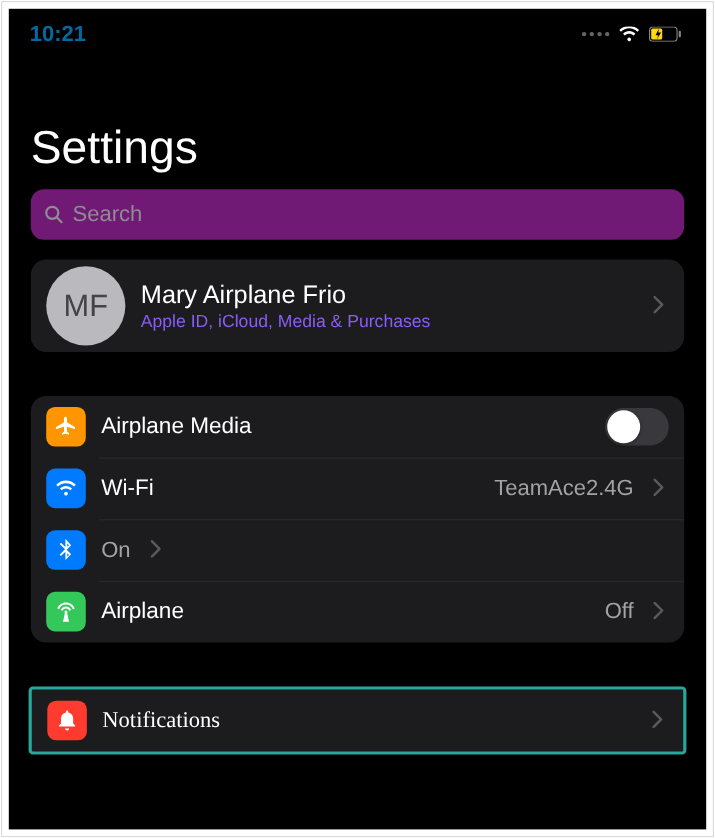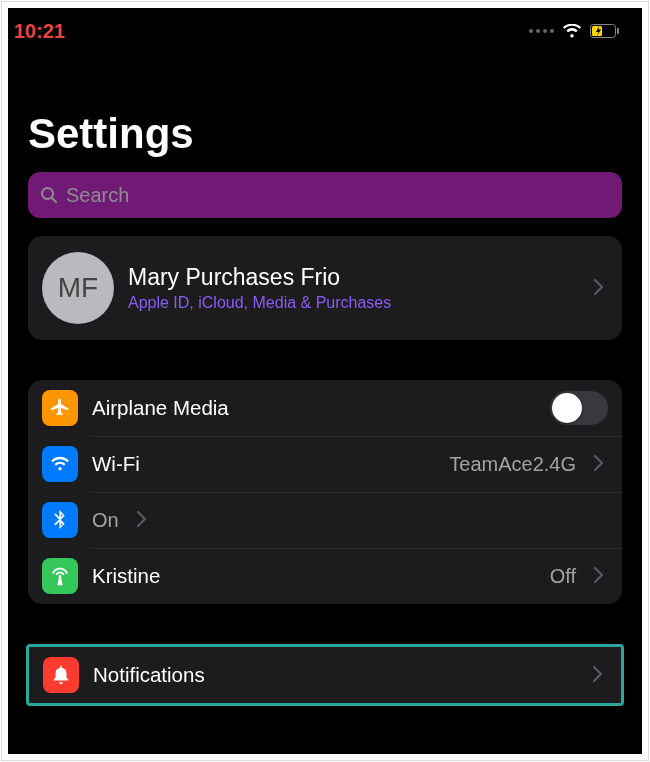--- a/index.html
+++ b/index.html
@@ -21,42 +21,42 @@
     position: absolute;
     top: 6px; left: 6px; right: 6px; bottom: 6px;
     background: #000;
     overflow: hidden;
   }
   .status-bar {
     display: flex;
     justify-content: space-between;
     align-items: center;
     height: 40px;
-    padding: 6px 22px 0 6px;
-    color: #ef4444;
+    padding: 6px 22px 0 19px;
+    color: #0369a1;
   }
   .status-time {
     font-weight: 600;
     font-size: 20px;
   }
   .status-right {
     display: flex;
     align-items: center;
     gap: 8px;
   }
   .dots { display: inline-flex; gap: 3px; align-items: center; }
   .dots span {
     width: 4px; height: 4px;
     background: #666;
     border-radius: 50%;
   }
   .page-title {
     color: #fff;
     font-size: 42px;
-    font-weight: 700;
+    font-weight: 400;
     padding: 62px 20px 14px 20px;
   }
   .search-bar {
     margin: 0 20px 18px 20px;
     height: 46px;
     background: #701a75;
     border-radius: 12px;
     display: flex;
     align-items: center;
     padding: 0 12px;
@@ -66,21 +66,21 @@
   }
   .group {
     margin: 0 20px 40px 20px;
     background: #1c1c1e;
     border-radius: 14px;
     overflow: hidden;
   }
   .acct-row {
     display: flex;
     align-items: center;
-    padding: 16px 14px;
+    padding: 6px 14px;
     gap: 14px;
   }
   .avatar {
     width: 72px; height: 72px;
     border-radius: 50%;
     background: #b9b9be;
     color: #444;
     display: flex;
     align-items: center;
     justify-content: center;
@@ -138,20 +138,21 @@
     top: 2px; left: 2px;
     width: 30px; height: 30px;
     background: #fff;
     border-radius: 50%;
     box-shadow: 0 1px 3px rgba(0,0,0,0.4);
   }
   .highlight {
     margin: 0 18px 0 18px;
     border: 3px solid #2aa79b;
     border-radius: 4px;
+    font-family: Liberation Serif, serif;
   }
   .highlight .group-inner {
     background: #1c1c1e;
     border-radius: 0;
   }
 </style>
 </head>
 <body>
 
 <div class="outer">
@@ -185,21 +186,21 @@
         <circle cx="7.5" cy="7.5" r="5.5" fill="none" stroke="#8d8d92" stroke-width="2"></circle>
         <line x1="12" y1="12" x2="16" y2="16" stroke="#8d8d92" stroke-width="2" stroke-linecap="round"></line>
       </svg>
       <span>Search</span>
     </div>
 
     <div class="group">
       <div class="acct-row">
         <div class="avatar">MF</div>
         <div class="acct-text">
-          <div class="acct-name">Mary Purchases Frio</div>
+          <div class="acct-name">Mary Airplane Frio</div>
           <div class="acct-sub">Apple ID, iCloud, Media &amp; Purchases</div>
         </div>
         <span class="chev">
           <svg width="10" height="16" viewBox="0 0 10 16">
               <path d="M1 1l7 7-7 7" fill="none" stroke="#5a5a5f" stroke-width="2.2" stroke-linecap="round" stroke-linejoin="round"></path>
             </svg>
         </span>
       </div>
     </div>
 
@@ -245,21 +246,21 @@
             </svg>
         </span>
       </div>
 
       <div class="row">
         <div class="icon-box ic-cell">
           <svg width="22" height="22" viewBox="0 0 24 24">
               <path fill="#fff" d="M12 3C8 3 4.7 5.4 3.3 9l1.9.7C6.2 6.9 8.9 5 12 5s5.8 1.9 6.8 4.7l1.9-.7C19.3 5.4 16 3 12 3zm0 4c-2.3 0-4.3 1.4-5.1 3.5l1.9.7c.5-1.4 1.8-2.2 3.2-2.2s2.7.8 3.2 2.2l1.9-.7C16.3 8.4 14.3 7 12 7zm0 4c-.8 0-1.5.7-1.5 1.5 0 .4.2.8.4 1L9 22h6l-1.9-8.5c.3-.3.4-.6.4-1 0-.8-.7-1.5-1.5-1.5z"></path>
             </svg>
         </div>
-        <div class="row-label">Kristine</div>
+        <div class="row-label">Airplane</div>
         <div class="row-value">Off</div>
         <span class="chev">
           <svg width="10" height="16" viewBox="0 0 10 16">
               <path d="M1 1l7 7-7 7" fill="none" stroke="#5a5a5f" stroke-width="2.2" stroke-linecap="round" stroke-linejoin="round"></path>
             </svg>
         </span>
       </div>
 
     </div>
 

